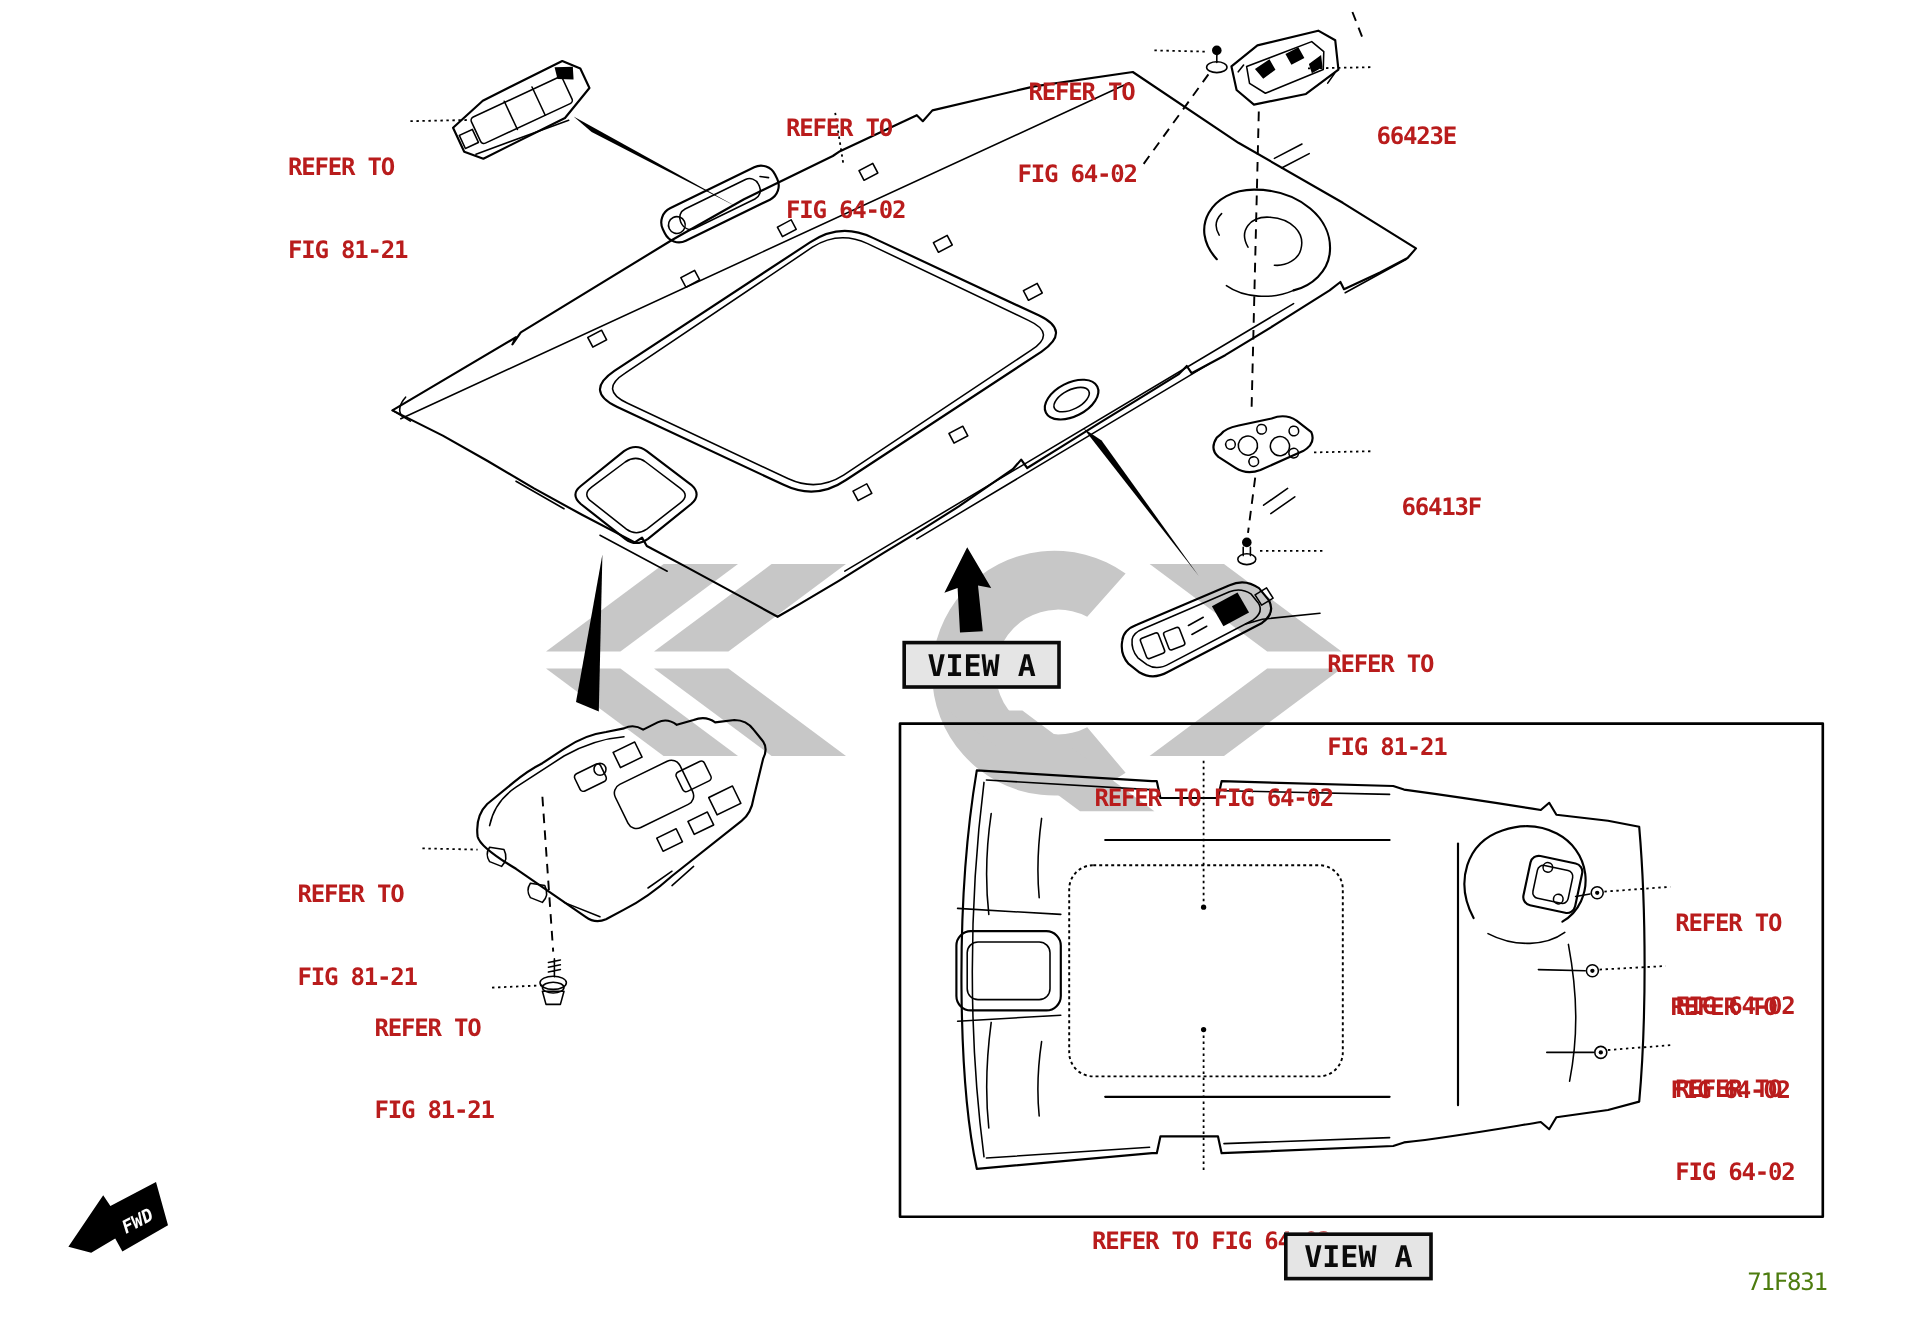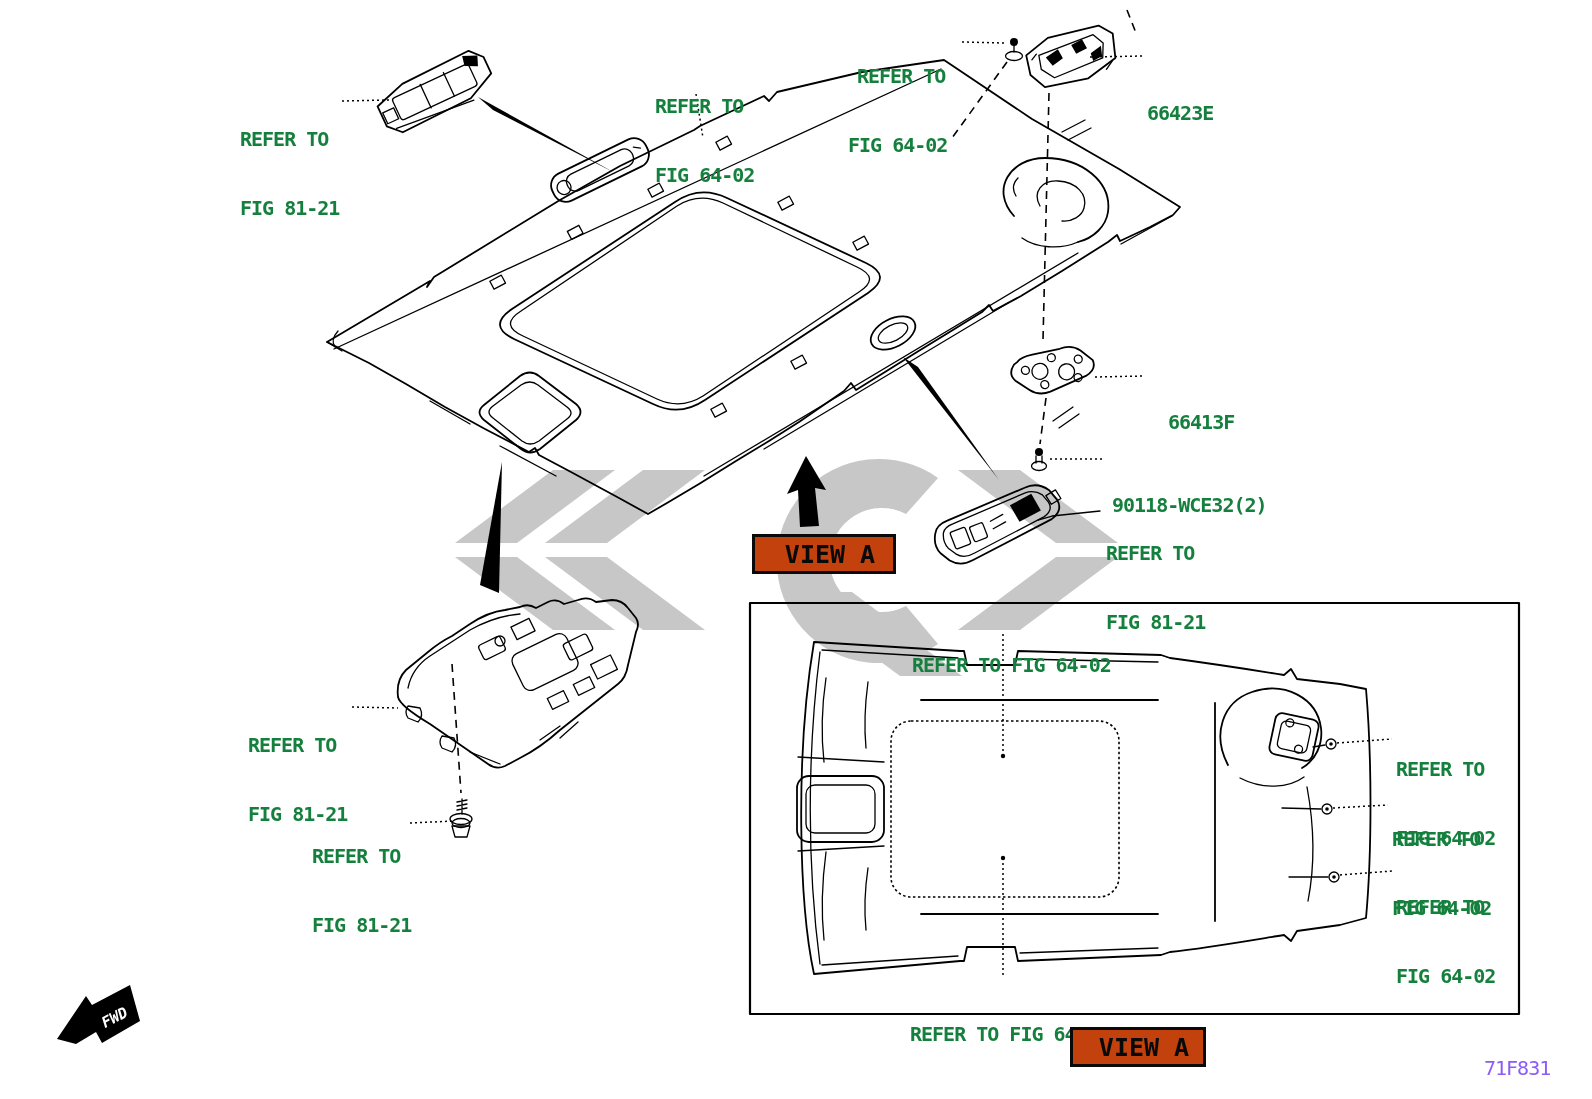--- a/index.html
+++ b/index.html
@@ -1,24 +1,24 @@
 <!DOCTYPE html>
 <html><head>
 <meta charset="utf-8">
 <style>
   html,body{margin:0;padding:0;background:#fff;}
   #stage{position:relative;width:1592px;height:1099px;background:#ffffff;overflow:hidden;
          font-family:"DejaVu Sans Mono", monospace;}
   #art{position:absolute;left:0;top:0;}
   .callout{position:absolute;font:700 20px "DejaVu Sans Mono",monospace;letter-spacing:-1px;
-           line-height:23px;color:#15803d;white-space:pre;}
+           line-height:23px;color:#b91c1c;white-space:pre;}
   .callout div{white-space:pre;}
   .viewbox{position:absolute;border:3px solid #0a0a0a;display:flex;align-items:center;justify-content:center;
-           font:700 25px "DejaVu Sans Mono",monospace;letter-spacing:0px;color:#0a0a0a;background:#c2410c;padding-left:12px;}
-  .figcode{position:absolute;font:400 20px "DejaVu Sans Mono",monospace;letter-spacing:-1px;color:#8b5cf6;margin-left:28px;}
+           font:700 25px "DejaVu Sans Mono",monospace;letter-spacing:0px;color:#0a0a0a;background:#e5e5e5;}
+  .figcode{position:absolute;font:400 20px "DejaVu Sans Mono",monospace;letter-spacing:-1px;color:#4d7c0f;}
   .ln{fill:none;stroke:#000;stroke-width:1.8;stroke-linejoin:round;stroke-linecap:round;}
   .tn{fill:none;stroke:#000;stroke-width:1.3;stroke-linejoin:round;stroke-linecap:round;}
   .dot{fill:none;stroke:#000;stroke-width:1.5;stroke-dasharray:2 3;}
   .dash{fill:none;stroke:#000;stroke-width:1.6;stroke-dasharray:8 6;}
   .dashf{fill:none;stroke:#000;stroke-width:1.6;stroke-dasharray:2.5 2.5;}
   .blk{fill:#000;stroke:none;}
   .wm{fill:#c7c7c7;stroke:none;}
 </style>
 </head>
 <body>
@@ -253,23 +253,20 @@
 </div>
 
 <div class="callout" style="left:1147px;top:56px;">
   <div>66423E</div>
 </div>
 
 <div class="callout" style="left:1168px;top:365px;">
   <div>66413F</div>
 </div>
 
-<div class="callout" style="left:1112px;top:448px;">
-  <div>90118-WCE32(2)</div>
-</div>
 
 <div class="callout" style="left:1106px;top:496px;">
   <div>REFER TO</div>
   <div>FIG 81-21</div>
 </div>
 
 <div class="callout" style="left:248px;top:688px;">
   <div>REFER TO</div>
   <div>FIG 81-21</div>
 </div>

